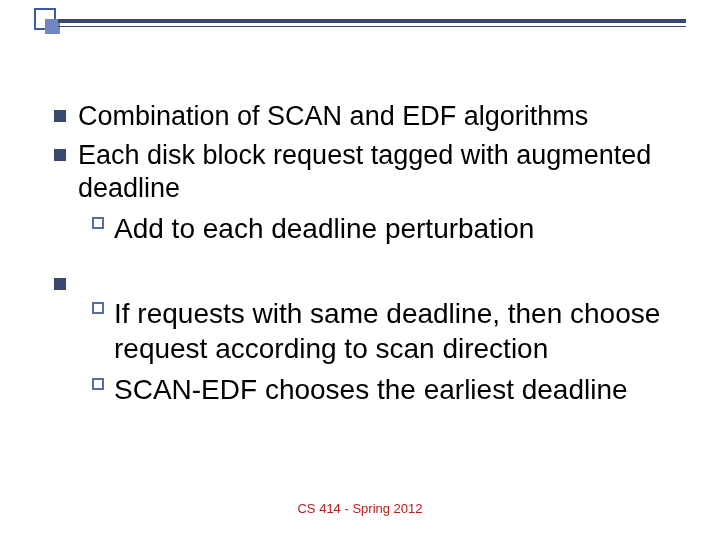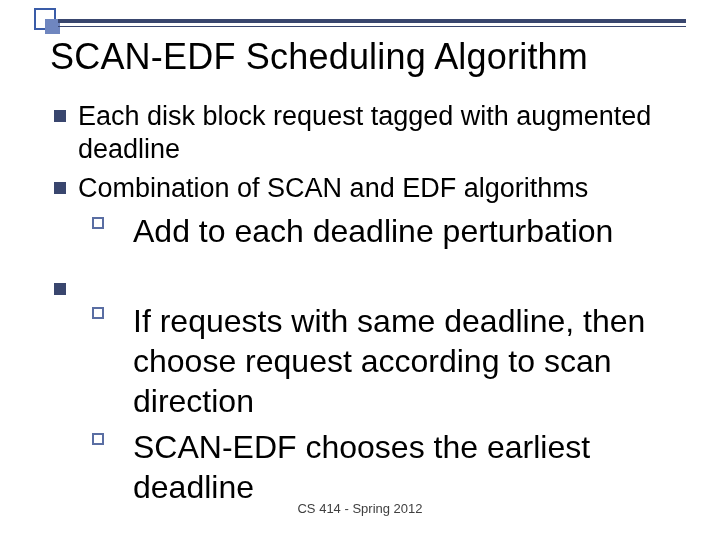--- a/index.html
+++ b/index.html
@@ -11,51 +11,50 @@
   .rule { position: absolute; top: 19px; left: 58px; width: 628px; }
   .rule .thick { height: 4px; background: #39466e; }
   .rule .thin { height: 1px; background: #39466e; margin-top: 3px; }
   .title { position: absolute; top: 36px; left: 50px; width: 640px; font-size: 36px; font-weight: 400; letter-spacing: 0.2px; }
   .body { position: absolute; top: 100px; left: 54px; width: 620px; }
   .b1 { display: flex; align-items: flex-start; margin-bottom: 6px; }
   .b1 .mark { width: 12px; height: 12px; background: #39466e; margin-top: 10px; margin-right: 12px; flex: none; }
   .b1 .txt { font-size: 27px; line-height: 1.22; }
   .b2 { display: flex; align-items: flex-start; margin: 6px 0 6px 38px; }
   .b2 .mark { width: 12px; height: 12px; border: 2px solid #5a6ea3; margin-top: 6px; margin-right: 10px; flex: none; }
-  .b2 .txt { font-size: 32px; line-height: 1.25; margin-left: 19px; }
+  .b2 .txt { font-size: 28px; line-height: 1.25; }
   .gap { height: 16px; }
-  .footer { position: absolute; bottom: 24px; left: 0; width: 720px; text-align: center; font-size: 13px; color: #404040; }
+  .footer { position: absolute; bottom: 24px; left: 0; width: 720px; text-align: center; font-size: 13px; color: #b91c1c; }
 </style>
 </head>
 <body>
 
 <div class="slide">
 
   <div class="decoration">
     <div class="square-outline"></div>
     <div class="square-fill"></div>
   </div>
 
   <div class="rule">
     <div class="thick"></div>
     <div class="thin"></div>
   </div>
 
-  <div class="title">SCAN-EDF Scheduling Algorithm</div>
 
   <div class="body">
 
     <div class="b1">
       <div class="mark"></div>
-      <div class="txt">Each disk block request tagged with augmented deadline</div>
+      <div class="txt">Combination of SCAN and EDF algorithms</div>
     </div>
 
     <div class="b1">
       <div class="mark"></div>
-      <div class="txt">Combination of SCAN and EDF algorithms</div>
+      <div class="txt">Each disk block request tagged with augmented deadline</div>
     </div>
 
     <div class="b2">
       <div class="mark"></div>
       <div class="txt">Add to each deadline perturbation</div>
     </div>
 
     <div class="gap"></div>
 
     <div class="b1">

